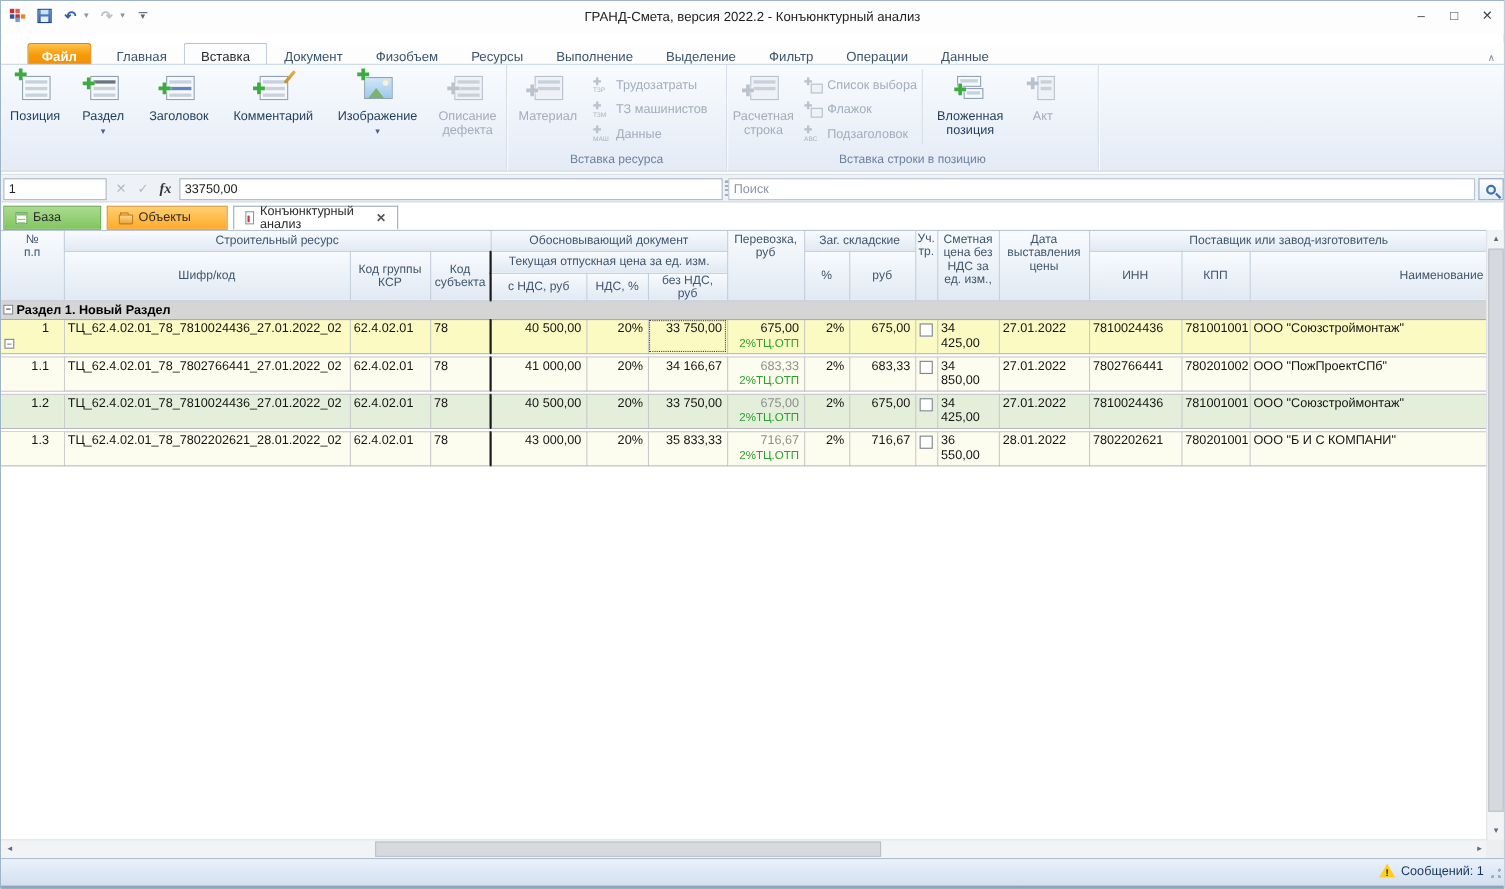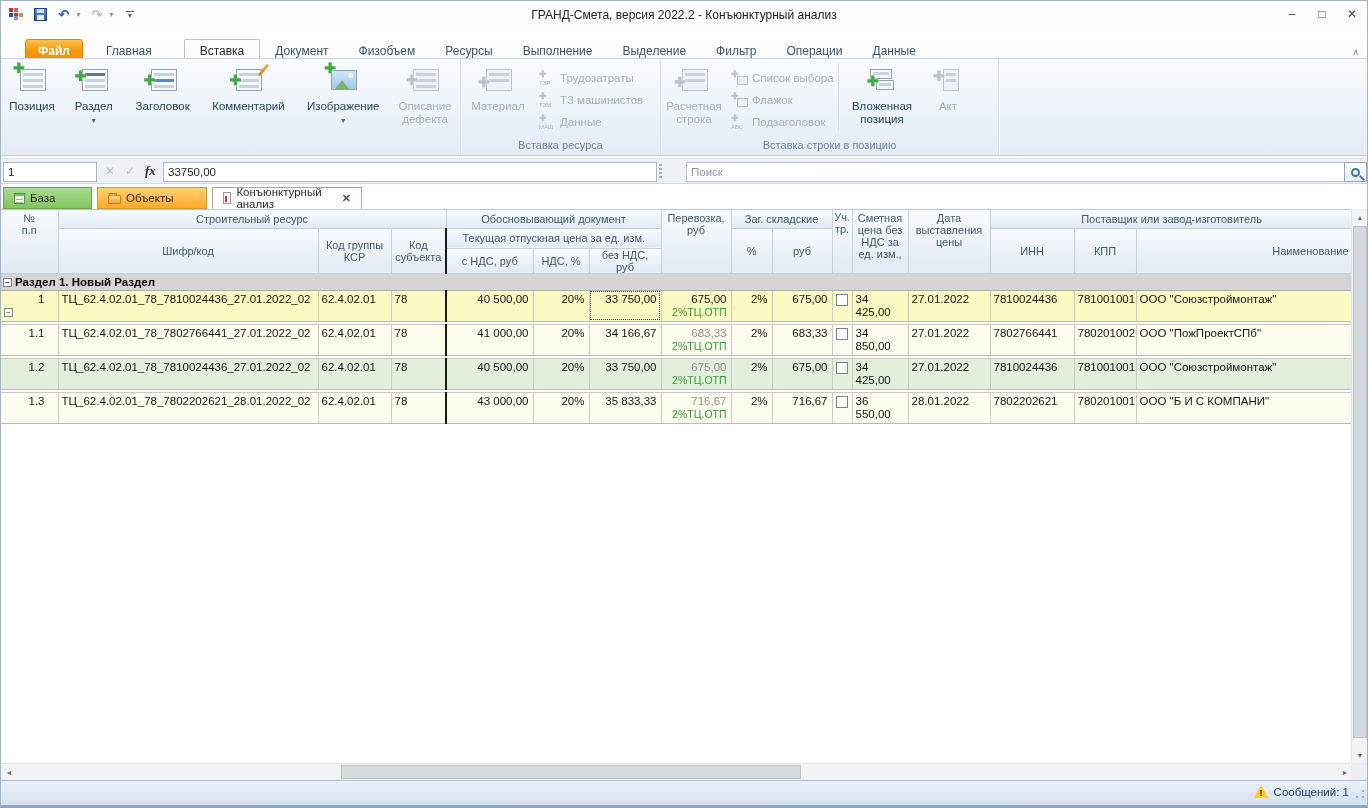--- a/index.html
+++ b/index.html
@@ -14,21 +14,21 @@
   .applogo i { position:absolute; width:4px; height:4px; }
   .ddv { font-size:7px; color:#8a94a2; margin-left:-4px; }
   .title { position:absolute; left:50%; top:7px; transform:translateX(-50%); font-size:12px; color:#222; white-space:nowrap; }
   .winbtns { position:absolute; right:0; top:0; display:flex; }
   .winbtn { width:30px; height:26px; display:flex; align-items:center; justify-content:center; font-size:12px; color:#444; }
 
   
   #tabrow { position:absolute; left:0; top:38px; width:100%; height:27px; background:#fdfdfd; display:flex; align-items:flex-start;padding-left:20px; }
   .ftab { margin-left:4px; width:58px; height:24px; border-radius:3px 3px 0 0; background:linear-gradient(#ffc24a,#f79b0a 45%,#ee8d00); border:1px solid #d98a09; color:#fff; font-weight:bold; font-size:12px; display:flex; align-items:center; justify-content:center; }
   .rtab { height:24px; padding:0 15px; display:flex; align-items:center; font-size:12px; color:#3a546e; }
-  .rtab.active { background:#fcfdfe; border:1px solid #b4c2d2; border-bottom:1px solid #f7fafd; border-radius:2px 2px 0 0; color:#2b2b2b;margin-left:17px; }
+  .rtab.active { background:#fcfdfe; border:1px solid #b4c2d2; border-bottom:1px solid #f7fafd; border-radius:2px 2px 0 0; color:#2b2b2b; }
   .collapse-chevron { position:absolute; right:8px; top:8px; font-size:9px; color:#7a8aa0; }
 
   
   #ribbon { position:absolute; left:0; top:57px; width:100%; height:98px; background:linear-gradient(#f8fbfe,#eaf0f8 70%,#e4ebf5); border-top:1px solid #c9d5e3; border-bottom:1px solid #c2cfdf; }
   .rgroup { position:absolute; top:0; height:96px; border-right:1px solid #d5deea; box-shadow:1px 0 0 #fbfdff; display:flex; flex-direction:column; }
   .gbody { flex:1; display:flex; align-items:flex-start; padding-top:4px; }
   .glabel { height:17px; font-size:11px; color:#6b82a0; text-align:center; line-height:15px; }
   .bigbtn { display:flex; flex-direction:column; align-items:center; padding-top:3px; font-size:11.5px; color:#1e3c5c; text-align:center; line-height:13px; }
   .bigbtn .lbl { margin-top:4px; }
   .bigbtn .drp { font-size:7px; color:#4a618a; margin-top:1px; }
@@ -54,21 +54,21 @@
   .s-ic { position:relative; width:17px; height:14px; flex:0 0 17px; }
   .s-box { position:absolute; right:0; bottom:0; width:11px; height:9px; border:1px solid #b5bfca; background:#eef1f5; }
   .s-plus { position:absolute; left:0; top:-2px; font-size:9px; font-weight:bold; color:#b9c2cd; }
   .s-txt { position:absolute; left:0; bottom:-1px; font-size:6px; color:#aab3bf; letter-spacing:0; }
 
   
   #formulabar { position:absolute; left:0; top:157px; width:100%; height:26px; background:#eef2f7; border-top:1px solid #d8e0ea; border-bottom:1px solid #cfd9e5; }
   .fb-input { position:absolute; top:3px; height:20px; border:1px solid #a9b6c4; background:#fff; font-family:"Liberation Sans",sans-serif; font-size:11.5px; padding:0 4px; color:#222; }
   #namebox { left:2px; width:94px; }
   #valuebox { left:162px; width:494px; }
-  #searchbox { left:685px; width:679px; border-color:#b7c3d0; }
+  #searchbox { left:661px; width:679px; border-color:#b7c3d0; }
   #searchbox::placeholder { color:#8b97a5; }
   .fb-ico { position:absolute; top:5px; font-size:12px; color:#b3bac2; }
   .fxico { font-family:"Liberation Serif",serif; font-style:italic; font-weight:bold; color:#333; font-size:13px; }
   .splitdots { position:absolute; left:658px; top:5px; width:3px; height:16px; background:repeating-linear-gradient(#9db0c2 0 2px, transparent 2px 4px); }
   #magbtn { position:absolute; left:1343px; top:3px; width:23px; height:20px; border:1px solid #93aac6; background:linear-gradient(#ffffff,#e5eefa); display:flex; align-items:center; justify-content:center; }
   .mag { position:relative; width:9px; height:9px; border:2px solid #3f72ac; border-radius:50%; }
   .mag:after { content:""; position:absolute; left:6px; top:7px; width:6px; height:2px; background:#3f72ac; transform:rotate(45deg); }
 
   
   #doctabs { position:absolute; left:0; top:185px; width:100%; height:23px; display:flex; }

